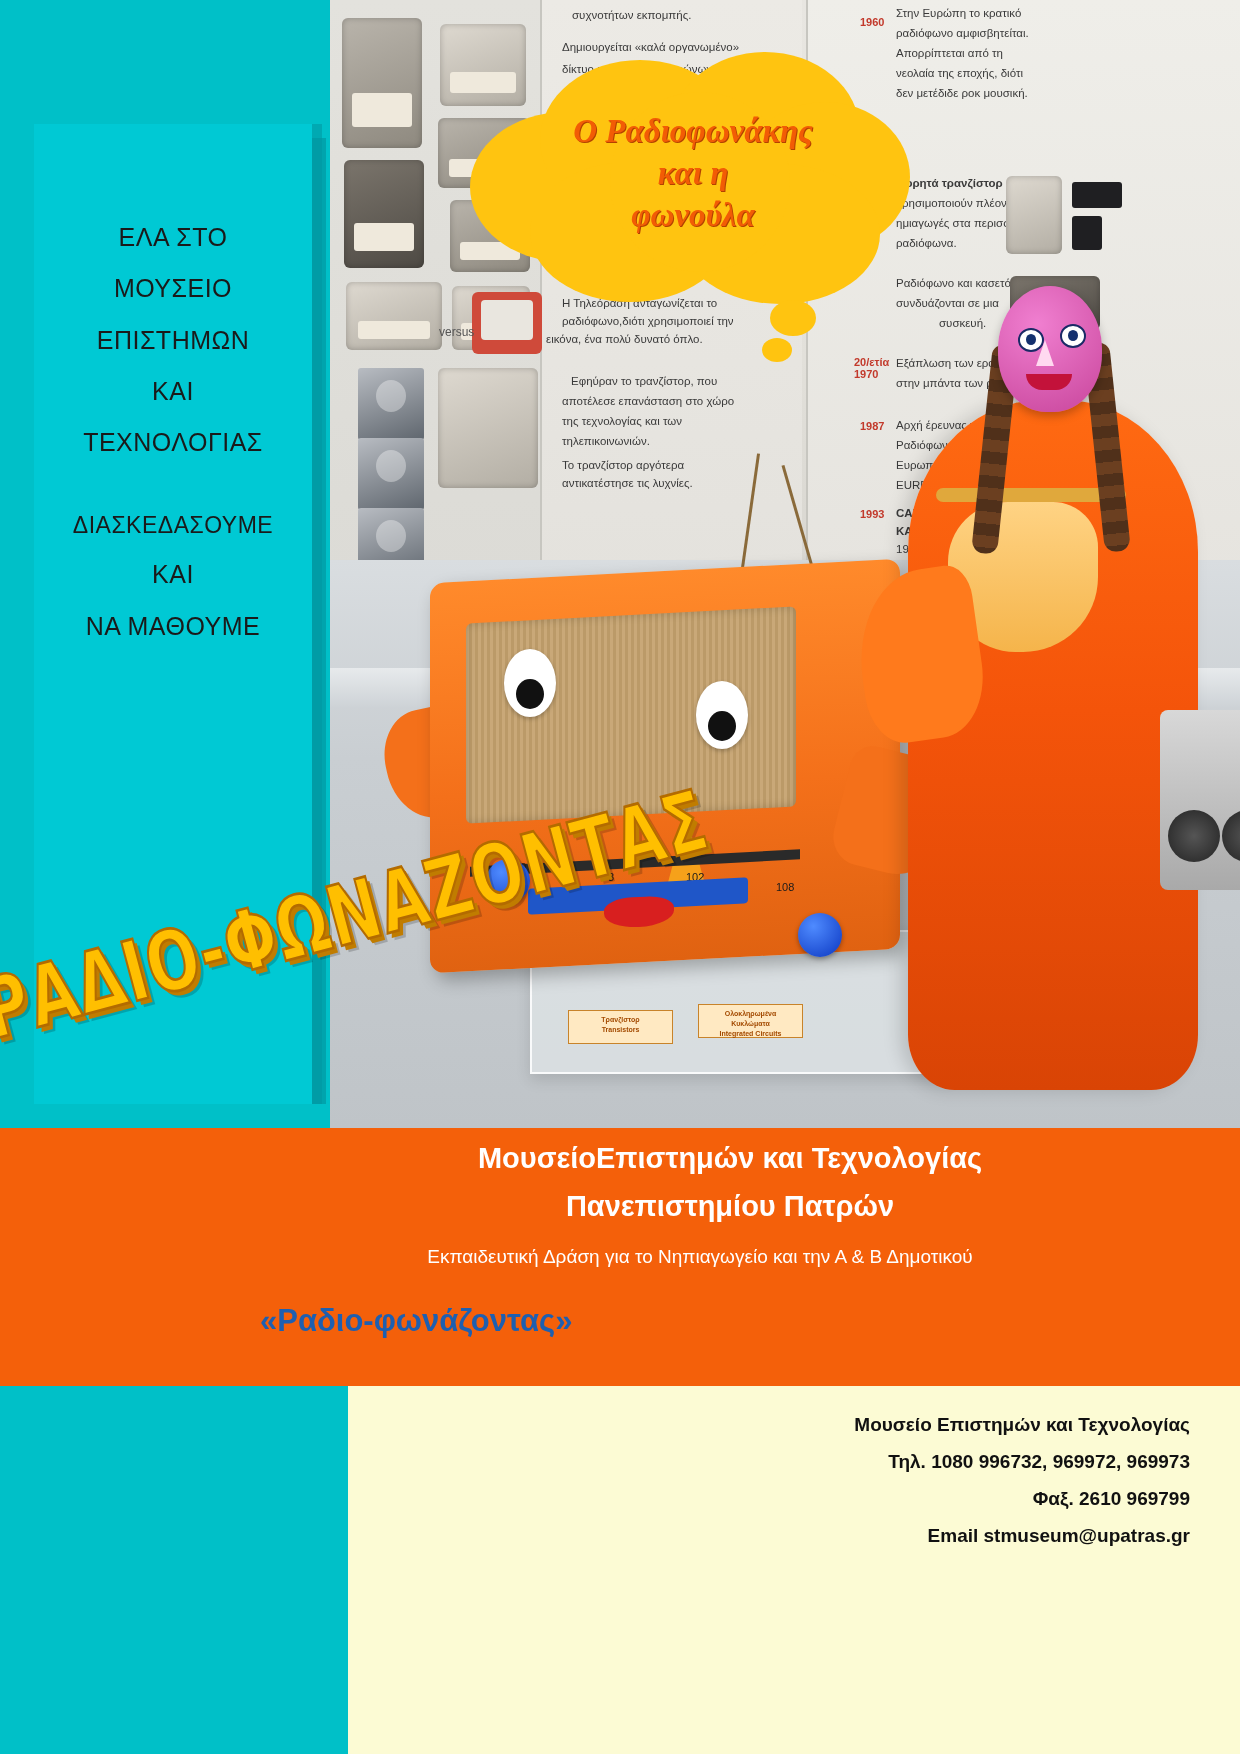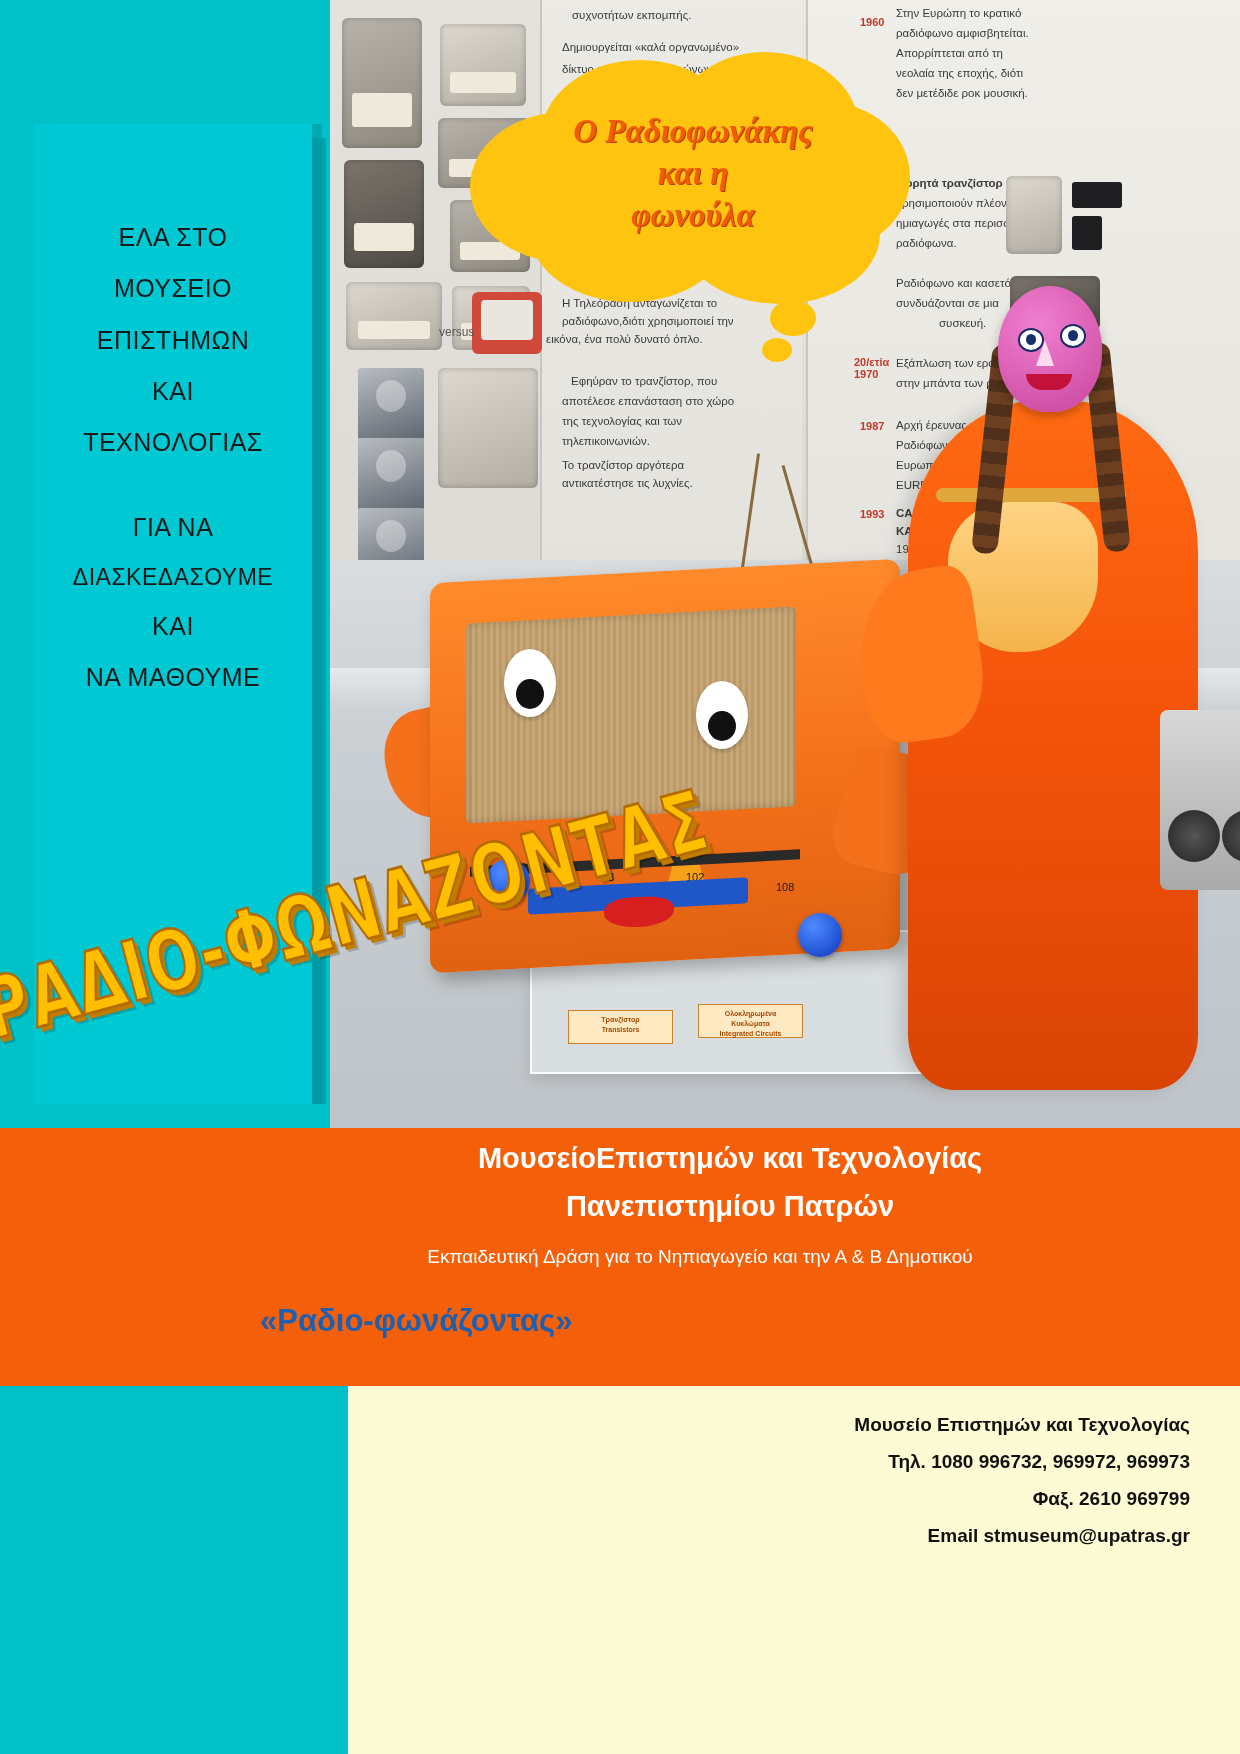--- a/index.html
+++ b/index.html
@@ -693,21 +693,20 @@
   <div class="teal-shadow-strip"></div>
   <div class="teal-box"></div>
 
   <div class="teal-text">
     <div>ΕΛΑ ΣΤΟ</div>
     <div>ΜΟΥΣΕΙΟ</div>
     <div>ΕΠΙΣΤΗΜΩΝ</div>
     <div>ΚΑΙ</div>
     <div>ΤΕΧΝΟΛΟΓΙΑΣ</div>
     <span class="gap"></span>
-    <div>ΓΙΑ ΝΑ</div>
     <div style="font-size:23px;">ΔΙΑΣΚΕΔΑΣΟΥΜΕ</div>
     <div>ΚΑΙ</div>
     <div>ΝΑ ΜΑΘΟΥΜΕ</div>
   </div>
 
   <div class="wordart">
     <span>ΡΑΔΙΟ-ΦΩΝΑΖΟΝΤΑΣ</span>
   </div>
 
   <div class="orange-band">

